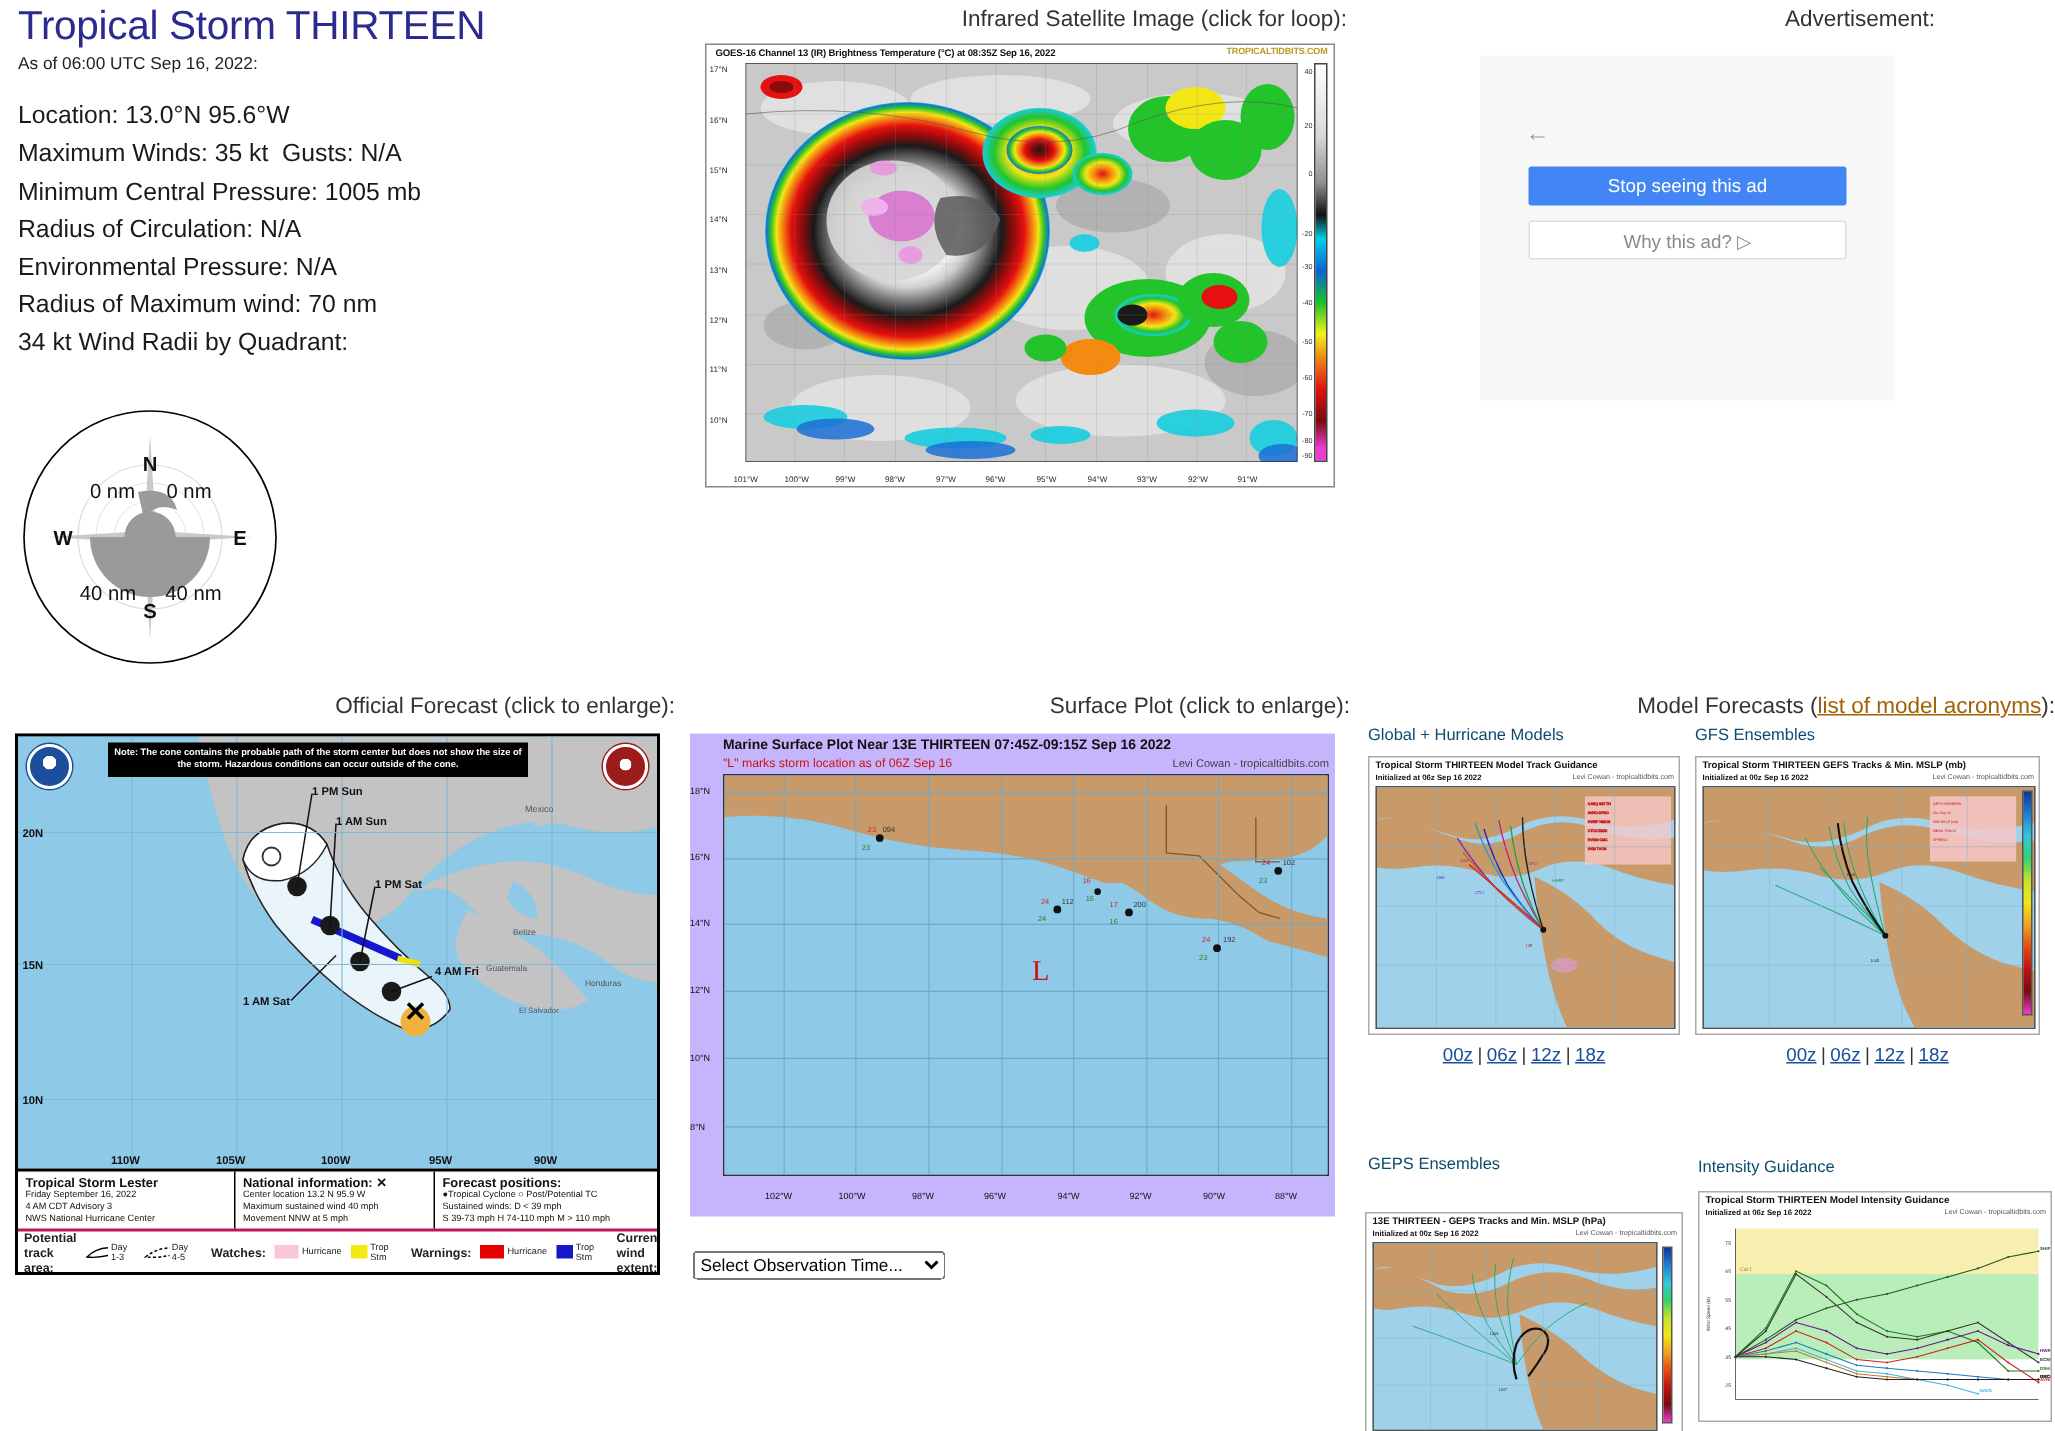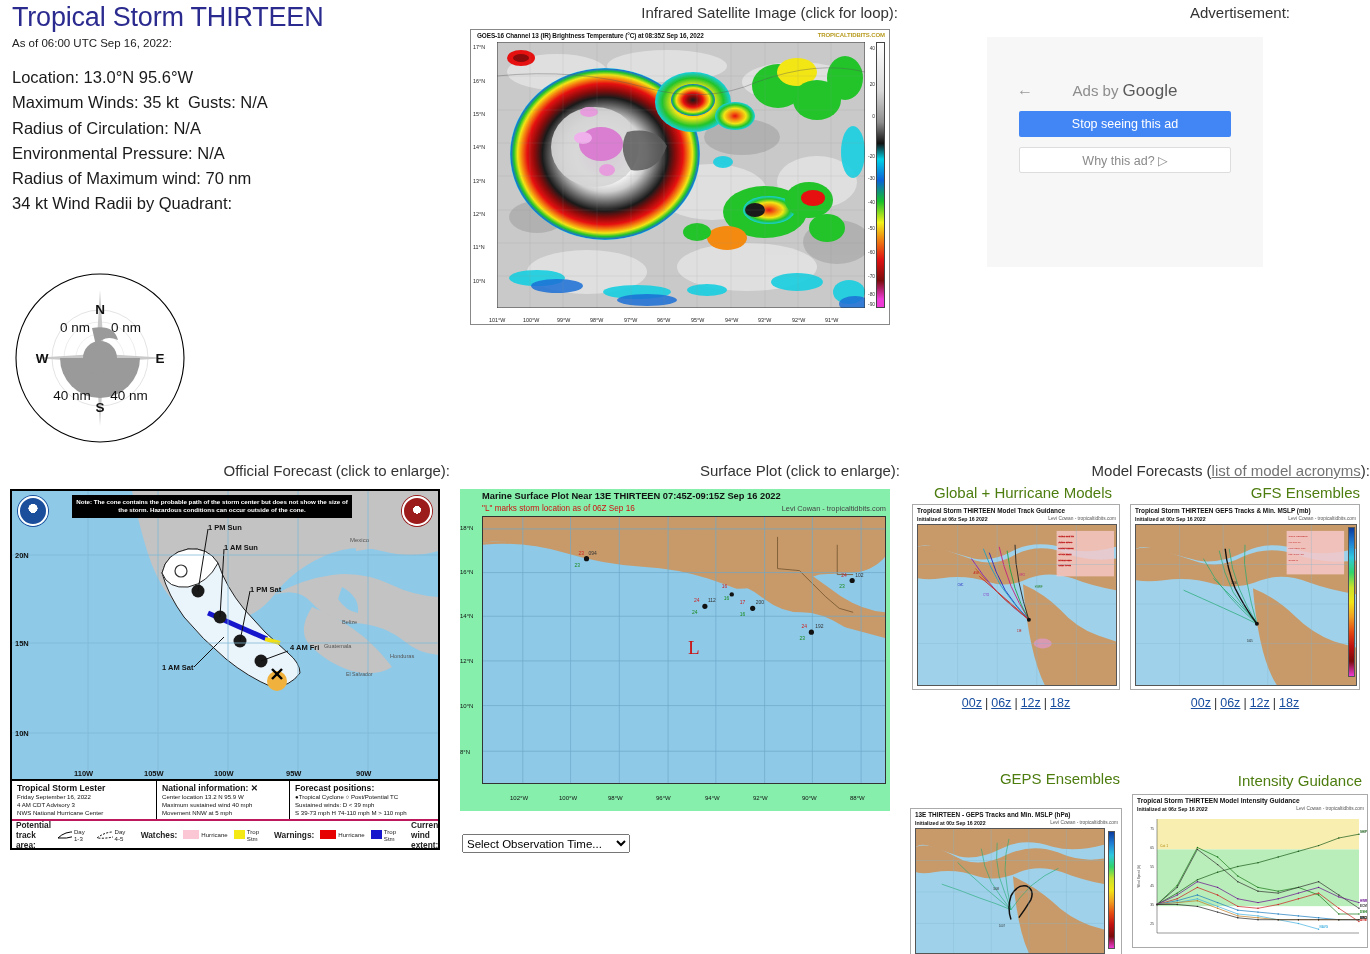--- a/index.html
+++ b/index.html
@@ -25,22 +25,22 @@
 
   
   #wind-rose-wrap { position: absolute; left: 14px; top: 272px; width: 172px; height: 172px; }
   #wind-rose { width: 172px; height: 172px; display:block; }
   .rose-label { font-size: 13.5px; fill: #111; font-family: "Liberation Sans", sans-serif; }
 
   
   .caption {
     text-align: right; font-size: 15px; color: #333; font-weight: 400;
   }
-  .caption a { color: #737373; text-decoration: underline; }
-  .sub-caption { text-align:right; font-size: 15px; color:#4d7c0f; }
+  .caption a { color: #a16207; text-decoration: underline; }
+  .sub-caption { text-align:left; font-size: 11px; color:#0c4a6e; }
 
   
   #sat-section { position: absolute; left: 462px; top: 4px; width: 436px; }
   #sat-img { position: relative; width: 420px; height: 296px; margin: 8px auto 0;
              background: #fff; border: 1px solid #888; overflow: hidden; }
   .sat-head { position:absolute; top:2px; left:6px; font-size:6.4px; font-weight:bold; color:#111; letter-spacing:-0.1px;}
   .sat-brand { position:absolute; top:2px; right:4px; font-size:6px; font-weight:bold; color:#b89b1f; letter-spacing:-0.1px;}
   #sat-canvas { position:absolute; left:26px; top:12px; width:368px; height:266px; }
   .sat-ylab { position:absolute; left:2px; font-size:5.4px; color:#222; }
   .sat-xlab { position:absolute; bottom:1px; font-size:5.4px; color:#222; }
@@ -87,21 +87,21 @@
   .lt-col:last-child { border-right:none; }
   .lt-h { font-size:8.6px; font-weight:bold; color:#111; }
   .lt-l { font-size:6.1px; color:#111; line-height:1.28; }
   .legend-bot { display:flex; height:27px; align-items:center; padding-left:4px; gap:6px; }
   .lb-h { font-size:8.3px; font-weight:bold; }
   .lb-i { font-size:6.1px; display:flex; align-items:center; gap:2px; }
   .sw { display:inline-block; width:16px; height:9px; }
 
   
   #surface-section { position:absolute; left: 460px; top: 462px; width: 440px; }
-  #surface-img { position:relative; margin-top:10px; width: 430px; height: 322px; background:#86efac; }
+  #surface-img { position:relative; margin-top:10px; width: 430px; height: 322px; background:#c4b5fd; }
   #sp-title { position:absolute; left:22px; top:2px; font-size:9.3px; font-weight:bold; color:#111; }
   #sp-sub { position:absolute; left:22px; top:15px; font-size:8.2px; color:#d01010; }
   #sp-credit { position:absolute; right:4px; top:15px; font-size:7.4px; color:#444; }
   #sp-plot { position:absolute; left:22px; top:27px; width:404px; height:268px;
              background:#8ec9e8; border:1px solid #333; }
   .sp-ylab { position:absolute; left:0px; font-size:6px; color:#111; }
   .sp-xlab { position:absolute; bottom:10px; font-size:6px; color:#111; }
   #sp-L { position:absolute; left:205px; top:120px; font-size:19px; color:#cc1111; font-family:"Liberation Serif",serif;}
   #obs-select { position:absolute; left:2px; top:345px; width:168px; height:19px;
                 font-size:11.5px; font-family:"Liberation Sans",sans-serif; }
@@ -120,20 +120,21 @@
 </head>
 <body>
 
 <div class="page">
 
   <div id="info-panel">
     <div id="storm-title">Tropical Storm THIRTEEN</div>
     <div id="as-of">As of 06:00 UTC Sep 16, 2022:</div>
     <div class="info-line">Location: 13.0°N 95.6°W</div>
     <div class="info-line">Maximum Winds: 35 kt  Gusts: N/A</div>
+    <div class="info-line">Minimum Central Pressure: 1005 mb</div>
     <div class="info-line">Radius of Circulation: N/A</div>
     <div class="info-line">Environmental Pressure: N/A</div>
     <div class="info-line">Radius of Maximum wind: 70 nm</div>
     <div class="info-line">34 kt Wind Radii by Quadrant:</div>
   </div>
 
   <div id="wind-rose-wrap">
     <svg id="wind-rose" viewBox="0 0 172 172">
       <circle cx="86" cy="86" r="84" fill="#ffffff" stroke="#000" stroke-width="1.1"></circle>
 
@@ -332,23 +333,20 @@
       <div class="cbar-tick" style="top:244px">-70</div>
       <div class="cbar-tick" style="top:262px">-80</div>
       <div class="cbar-tick" style="top:272px">-90</div>
     </div>
   </div>
 
   <div id="ad-section">
     <div class="caption">Advertisement:</div>
     <div id="ad-box">
       <div id="ad-back-arrow">←</div>
-      <div id="ads-by-google">
-        <span>Ads by </span><span class="g">Google</span>
-      </div>
       <button id="stop-ad-btn">Stop seeing this ad</button>
       <button id="why-ad-btn">Why this ad? ▷</button>
     </div>
   </div>
 
   <div id="forecast-section">
     <div class="caption">Official Forecast (click to enlarge):</div>
     <div id="forecast-img">
       <div id="fc-map">
         <svg viewBox="0 0 426 292" preserveAspectRatio="none" style="position:absolute;left:0;top:0;width:100%;height:100%">

